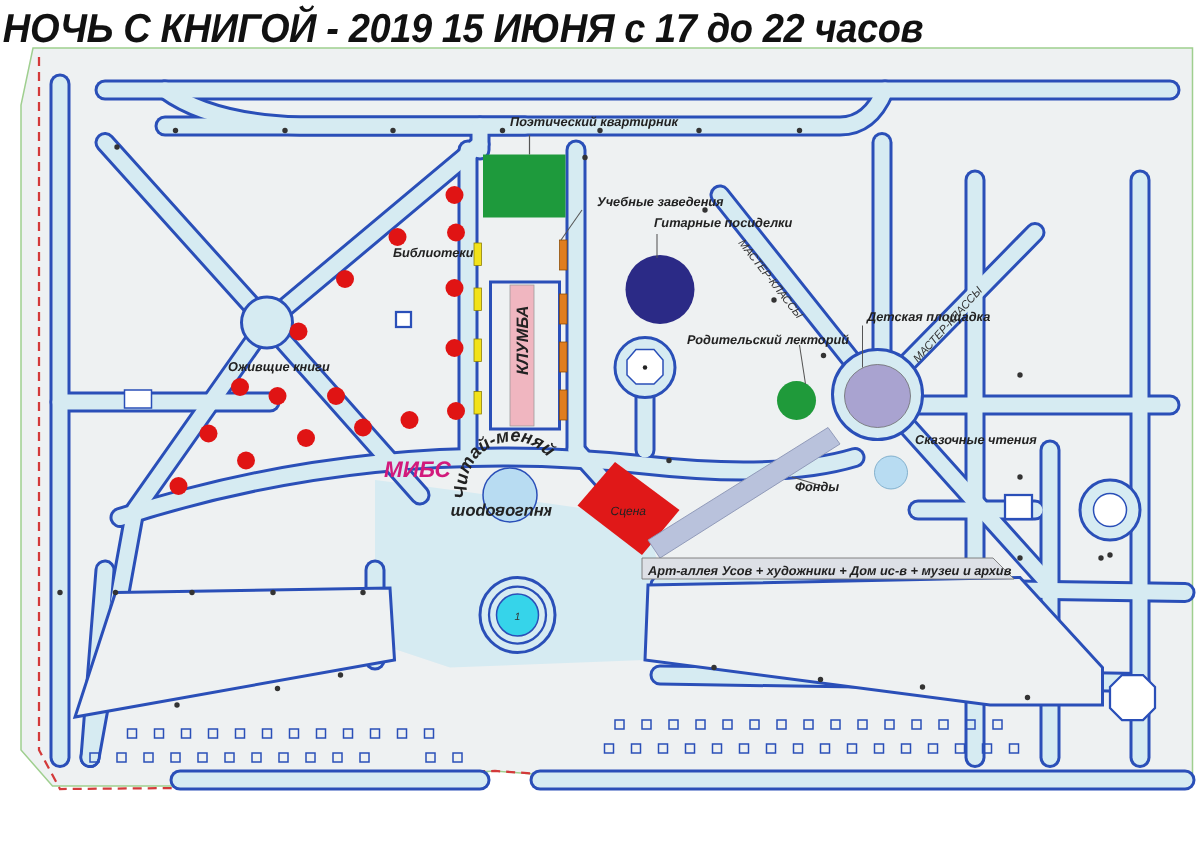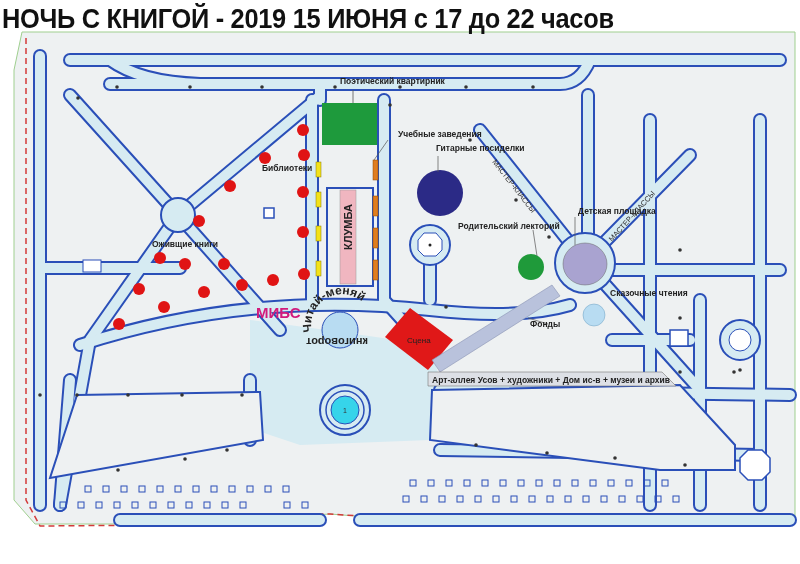--- a/index.html
+++ b/index.html
@@ -1,16 +1,16 @@
 <!DOCTYPE html>
 <html><head>
 <meta charset="utf-8">
 <style>
   html,body{margin:0;padding:0;background:#fff;}
-  #stage{position:relative;width:800px;height:564px;overflow:hidden;background:#ffffff;font-family:"Liberation Sans",sans-serif;}
+  #stage{position:relative;width:800px;height:564px;overflow:hidden;background:#ffffff;font-family:"Liberation Sans",sans-serif;font-style:italic;}
   #title{position:absolute;left:0;top:0;width:800px;height:38px;line-height:38px;font-weight:bold;font-size:27px;color:#111;white-space:nowrap;letter-spacing:-0.3px;padding-left:2px;z-index:5;transform:scaleX(0.94);transform-origin:left center;font-family:"Liberation Sans",sans-serif;}
   svg{position:absolute;left:0;top:0;}
   .lbl{font-family:"Liberation Sans",sans-serif;font-size:8.5px;fill:#222;font-weight:bold;}
   .mibs{font-family:"Liberation Sans",sans-serif;font-size:15px;fill:#d21a7c;font-weight:bold;}
 </style>
 </head>
 <body>
 
 <div id="stage">
   <div id="title">НОЧЬ С КНИГОЙ - 2019 15 ИЮНЯ с 17 до 22 часов</div>

